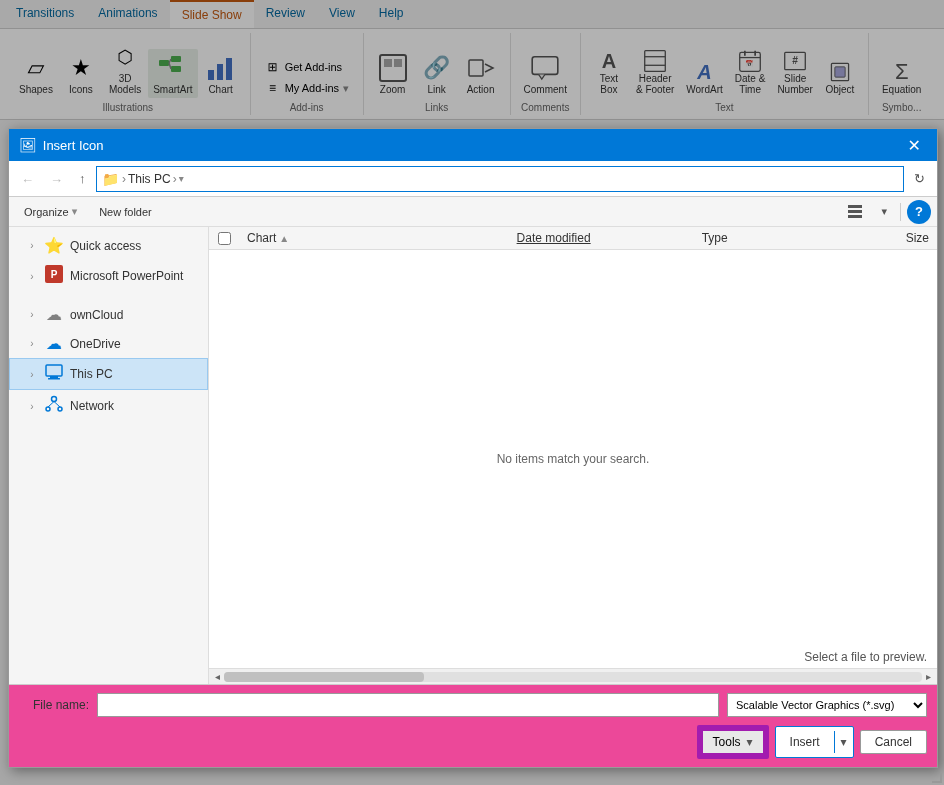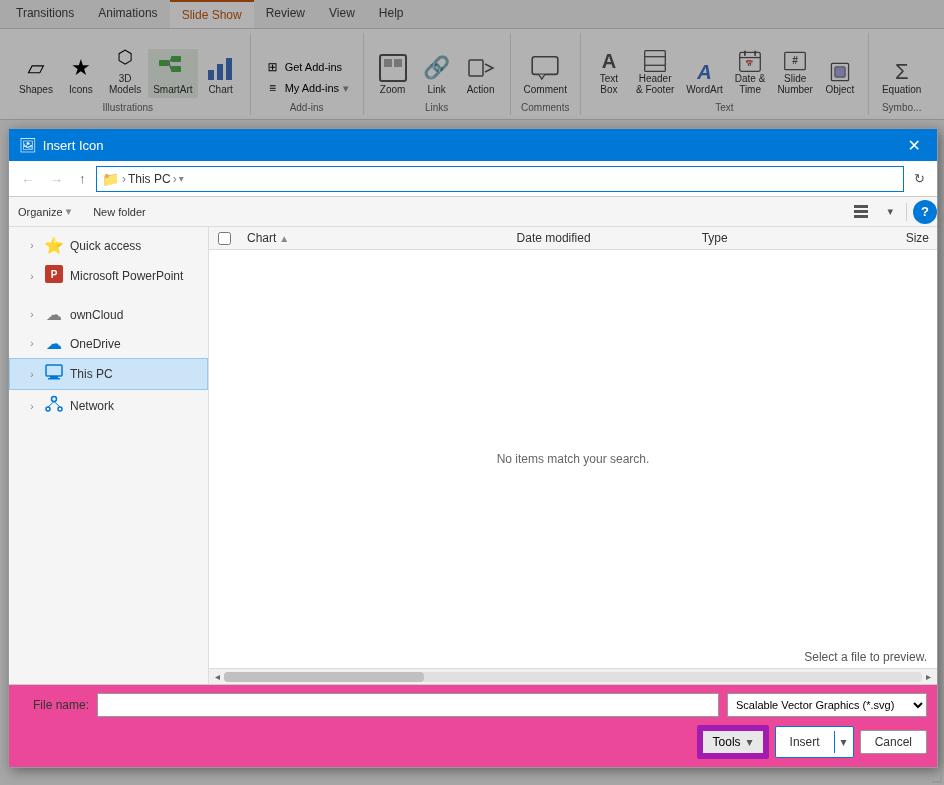--- a/index.html
+++ b/index.html
@@ -1,21 +1,21 @@
 <!DOCTYPE html>
 <html><head>
   <meta charset="utf-8">
   <style>
     * { box-sizing: border-box; margin: 0; padding: 0; }
     body { font-family: 'Segoe UI', Arial, sans-serif; font-size: 12px; background: #f0f0f0; overflow: hidden; width: 944px; height: 785px; }
 
     
     .ribbon { background: #ffffff; border-bottom: 1px solid #d0d0d0; }
     .ribbon-tabs { display: flex; background: #f3f3f3; border-bottom: 1px solid #d0d0d0; padding: 0 4px; }
-    .ribbon-tab { padding: 6px 12px; font-size: 12px; cursor: pointer; color: #404040; border: none; background: transparent; }
+    .ribbon-tab { padding: 6px 12px; font-size: 12px; cursor: pointer; color: #0369a1; border: none; background: transparent; }
     .ribbon-tab.active { background: #fff; border-top: 2px solid #c55a11; color: #c55a11; }
 
     .ribbon-content { display: flex; align-items: stretch; padding: 4px 6px; background: #fff; min-height: 90px; }
     .ribbon-group { display: flex; flex-direction: column; align-items: center; border-right: 1px solid #e0e0e0; padding: 2px 8px; }
     .ribbon-group-items { display: flex; flex-direction: row; align-items: flex-end; flex: 1; gap: 2px; }
     .ribbon-group-label { font-size: 10px; color: #666; margin-top: 4px; text-align: center; }
 
     .ribbon-btn { display: flex; flex-direction: column; align-items: center; padding: 3px 5px; cursor: pointer; border-radius: 2px; min-width: 40px; }
     .ribbon-btn .icon { width: 32px; height: 32px; display: flex; align-items: center; justify-content: center; font-size: 22px; }
     .ribbon-btn .icon.small { width: 24px; height: 24px; font-size: 18px; }
@@ -43,21 +43,21 @@
     .nav-btn.disabled { color: #bbb; cursor: default; }
     .address-path { display: flex; align-items: center; flex: 1; background: #fff; border: 1px solid #0078d7; height: 26px; padding: 0 6px; font-size: 12px; gap: 2px; }
     .address-path .path-part { color: #333; cursor: pointer; }
     .address-path .path-sep { color: #888; }
     .refresh-btn { background: none; border: 1px solid transparent; cursor: pointer; padding: 2px 5px; border-radius: 2px; color: #555; font-size: 13px; }
     .search-box { display: flex; align-items: center; border: 1px solid #ccc; background: #fff; width: 200px; height: 26px; padding: 0 6px; }
     .search-box input { border: none; outline: none; font-size: 11px; flex: 1; background: transparent; }
     .search-box .search-icon { color: #888; font-size: 13px; }
 
     
-    .dialog-toolbar { display: flex; align-items: center; background: #f5f5f5; border-bottom: 1px solid #ddd; padding: 2px 0; gap: 4px; height: 30px; }
+    .dialog-toolbar { display: flex; align-items: center; background: #f5f5f5; border-bottom: 1px solid #ddd; padding: 2px 6px; gap: 4px; height: 30px; }
     .toolbar-btn { background: none; border: 1px solid transparent; cursor: pointer; padding: 2px 8px; border-radius: 2px; font-size: 11px; color: #333; display: flex; align-items: center; gap: 3px; }
     .view-btn { background: none; border: 1px solid transparent; cursor: pointer; padding: 2px 6px; border-radius: 2px; font-size: 11px; color: #555; }
     .toolbar-sep { width: 1px; height: 18px; background: #ccc; margin: 0 2px; }
 
     
     .dialog-main { display: flex; flex: 1; overflow: hidden; }
 
     
     .dialog-nav { width: 200px; min-width: 200px; background: #f5f5f5; border-right: 1px solid #ddd; overflow-y: auto; padding: 4px 0; }
     .nav-item { display: flex; align-items: center; padding: 4px 8px 4px 16px; cursor: pointer; font-size: 12px; color: #333; gap: 6px; border: 1px solid transparent; }
@@ -66,21 +66,21 @@
     .nav-item .item-icon { font-size: 16px; width: 20px; text-align: center; }
     .nav-item .item-label { font-size: 12px; }
 
     
     .dialog-content { flex: 1; display: flex; flex-direction: column; background: #fff; overflow: hidden; position: relative; }
 
     
     .col-headers { display: flex; align-items: center; background: #f5f5f5; border-bottom: 1px solid #ddd; padding: 4px 0; font-size: 12px; color: #333; }
     .col-check { width: 30px; display: flex; align-items: center; justify-content: center; }
     .col-name { flex: 3; padding: 0 8px; cursor: pointer; display: flex; align-items: center; gap: 3px; }
-    .col-date { flex: 2; padding: 0 8px; cursor: pointer; }
+    .col-date { flex: 2; padding: 0 8px; cursor: pointer; text-decoration: underline; }
     .col-type { flex: 1.5; padding: 0 8px; cursor: pointer; }
     .col-size { flex: 1; padding: 0 8px; cursor: pointer; text-align: right; }
 
     .content-area { flex: 1; display: flex; align-items: center; justify-content: center; color: #666; font-size: 12px; }
 
     
     .h-scrollbar { height: 16px; background: #f0f0f0; border-top: 1px solid #ddd; display: flex; align-items: center; padding: 2px; }
     .scrollbar-track { flex: 1; height: 10px; background: #e0e0e0; border-radius: 4px; position: relative; }
     .scrollbar-thumb { width: 200px; height: 100%; background: #c0c0c0; border-radius: 4px; }
     .scroll-arrow { font-size: 10px; color: #666; cursor: pointer; padding: 0 4px; }

